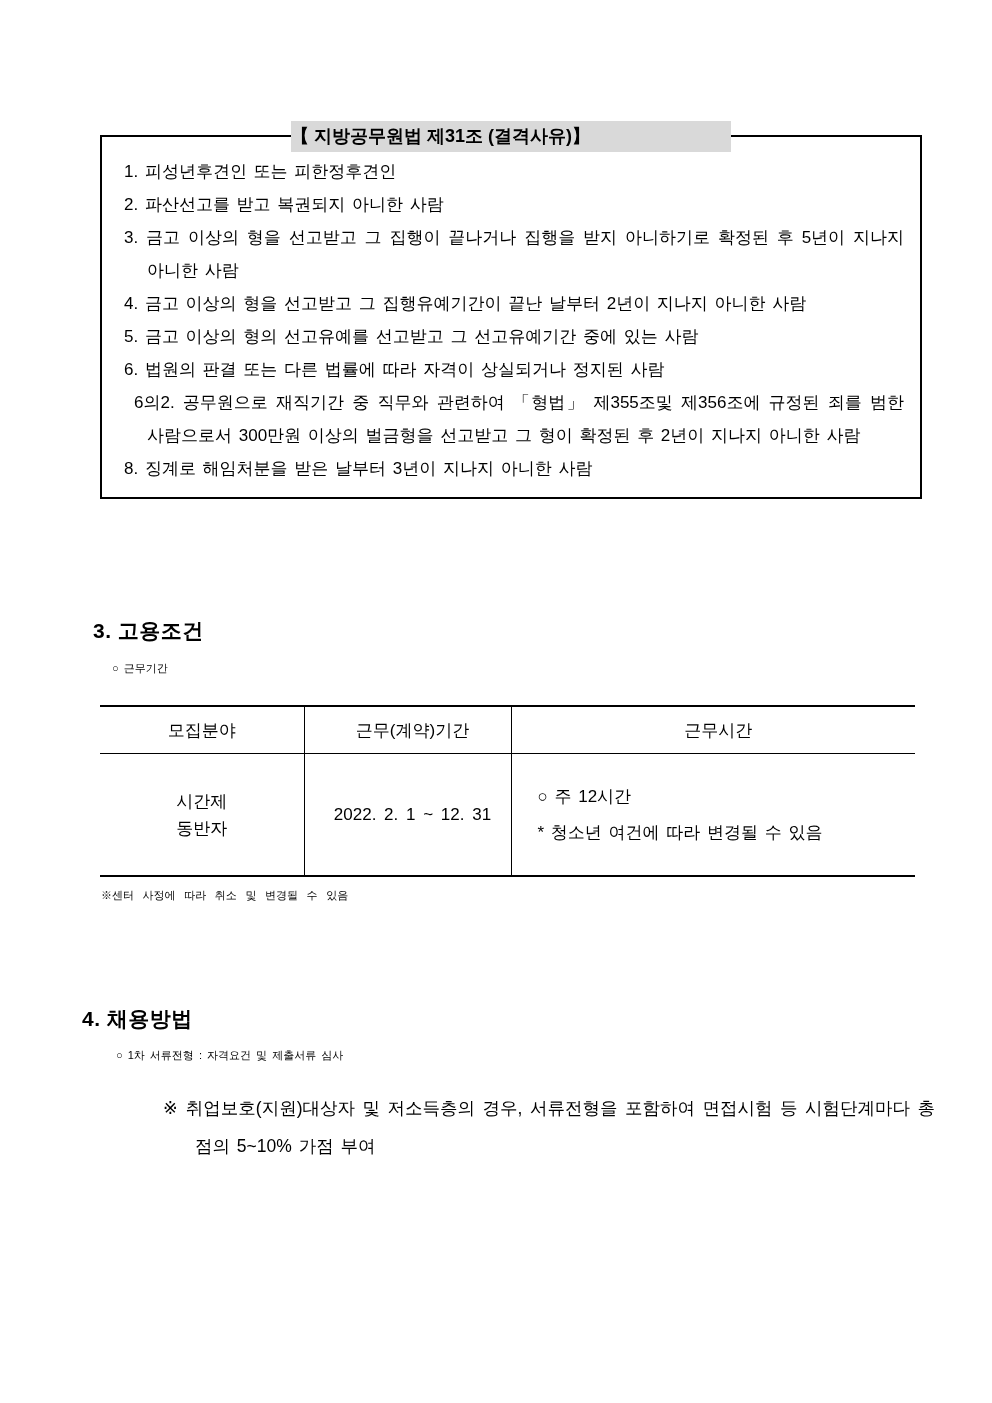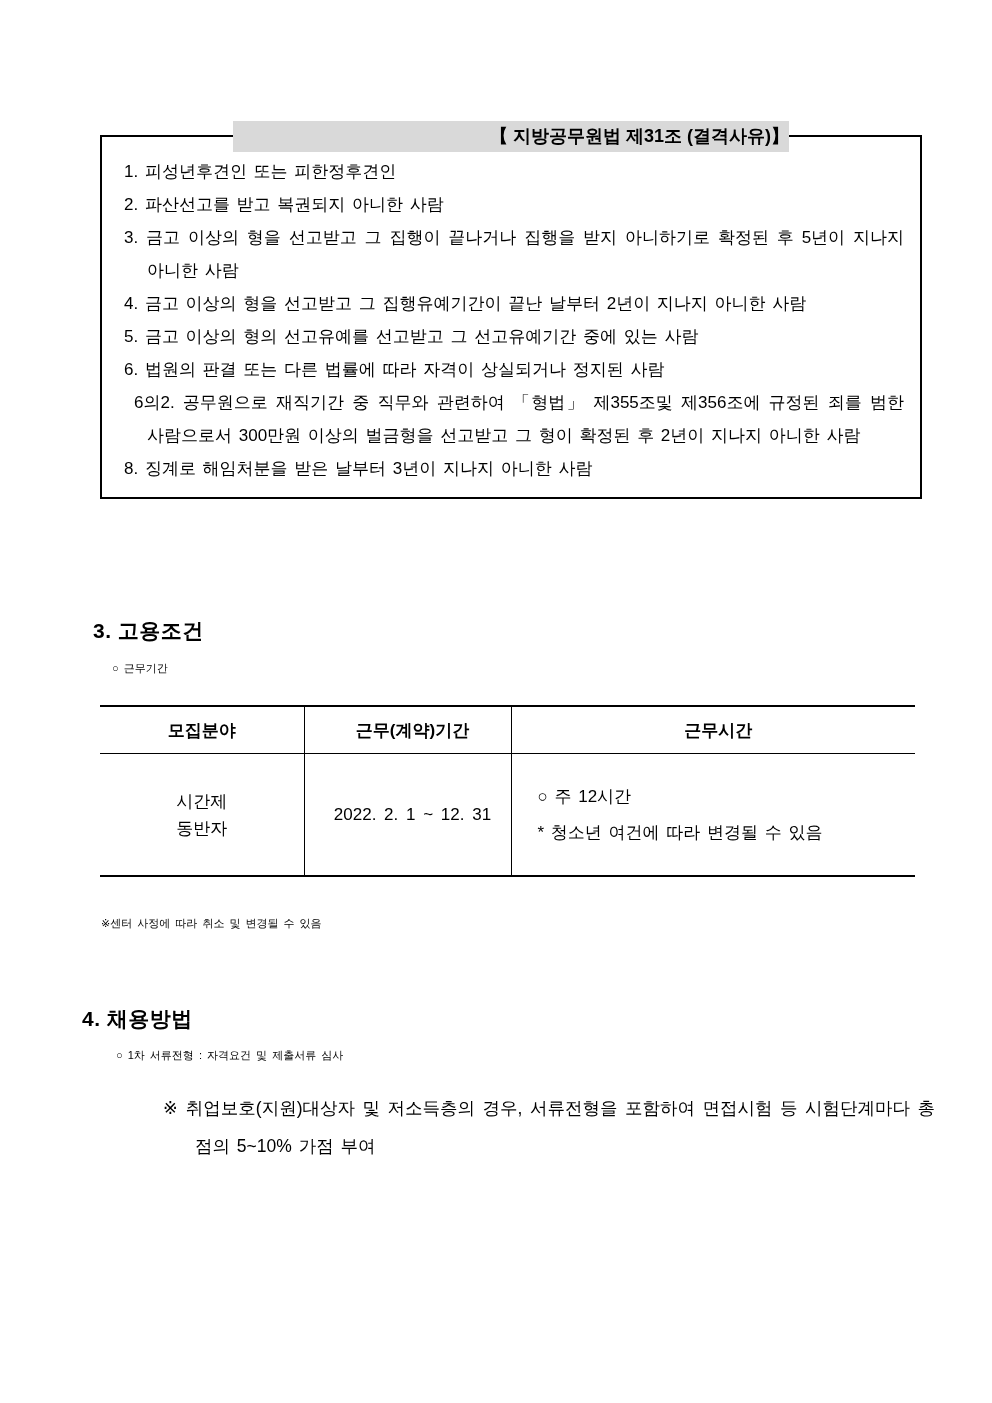--- a/index.html
+++ b/index.html
@@ -29,24 +29,24 @@
     width: 822px;
     box-sizing: border-box;
     border: 2px solid #000000;
     padding: 18px 16px 12px 18px;
   }
   .law-title {
     position: absolute;
     left: 50%;
     transform: translateX(-50%);
     top: -16px;
-    width: 556px;
+    width: 440px;
     height: 31px;
     background: #d9d9d9;
-    text-align: right;
+    text-align: left;
     line-height: 31px;
     font-size: 18px;
     font-weight: bold;
     white-space: nowrap;
   }
   .law-items {
     font-size: 17px;
     line-height: 33px;
     text-align: justify;
     word-spacing: 2px;
@@ -70,21 +70,21 @@
   }
   .body-line {
     position: absolute;
     font-size: 11px;
     white-space: nowrap;
     word-spacing: 2px;
   }
   #s3-heading { left: 93px;  top: 617px; }
   #s3-sub     { left: 112px; top: 661px; }
   #s3-pay     { left: 106px; top: 891px; }
-  #s3-note    { left: 101px; top: 916px; }
+  #s3-note    { left: 101px; top: 888px; font-family: Liberation Mono, monospace; }
   #s4-heading { left: 82px;  top: 1005px; }
   #s4-item    { left: 116px; top: 1048px; }
   #s4-note {
     position: absolute;
     left: 143px;
     top: 1089px;
     width: 772px;
     box-sizing: border-box;
     padding-left: 32px;
     text-indent: -32px;
@@ -102,21 +102,21 @@
     top: 705px;
     width: 815px;
     border-collapse: collapse;
     border-top: 2px solid #000000;
     border-bottom: 2px solid #000000;
     font-size: 17px;
     table-layout: fixed;
   }
   .emp-table th {
     height: 44px;
-    font-weight: bold;
+    font-weight: normal;
     text-align: center;
     vertical-align: middle;
     border-bottom: 1px solid #000000;
     font-size: 17px;
     word-spacing: 1px;
   }
   .emp-table td {
     height: 119px;
     vertical-align: middle;
   }

